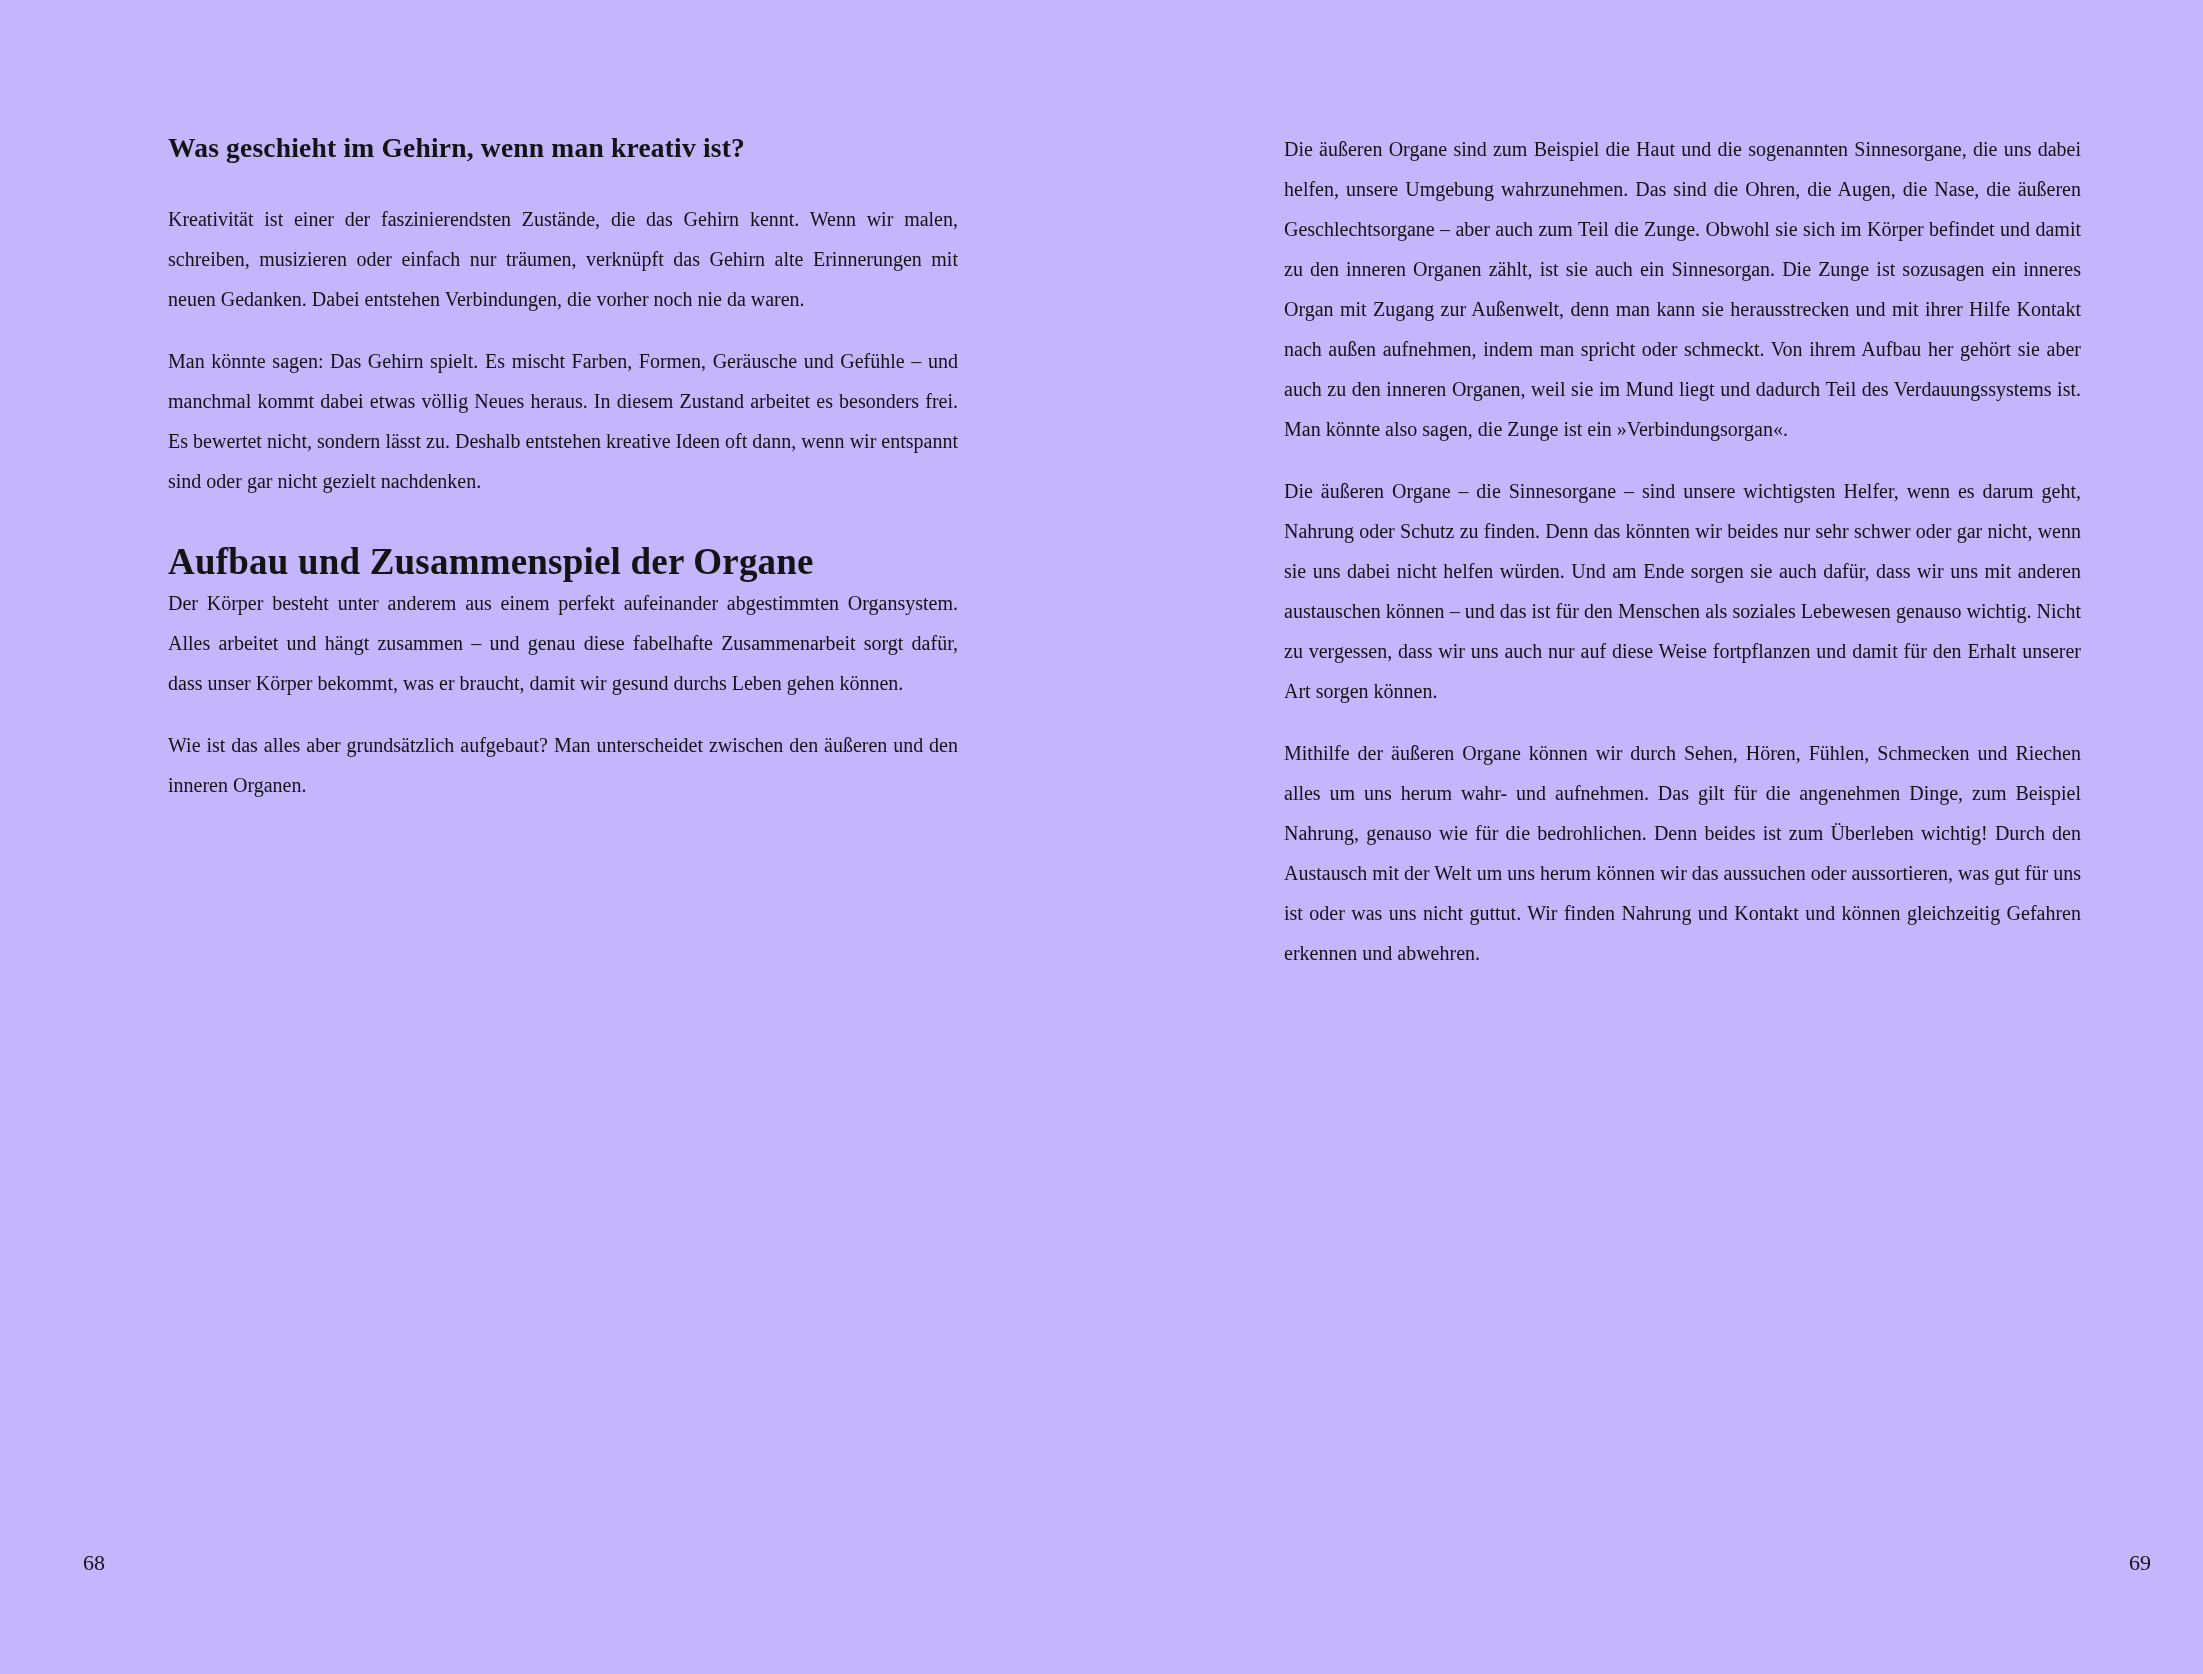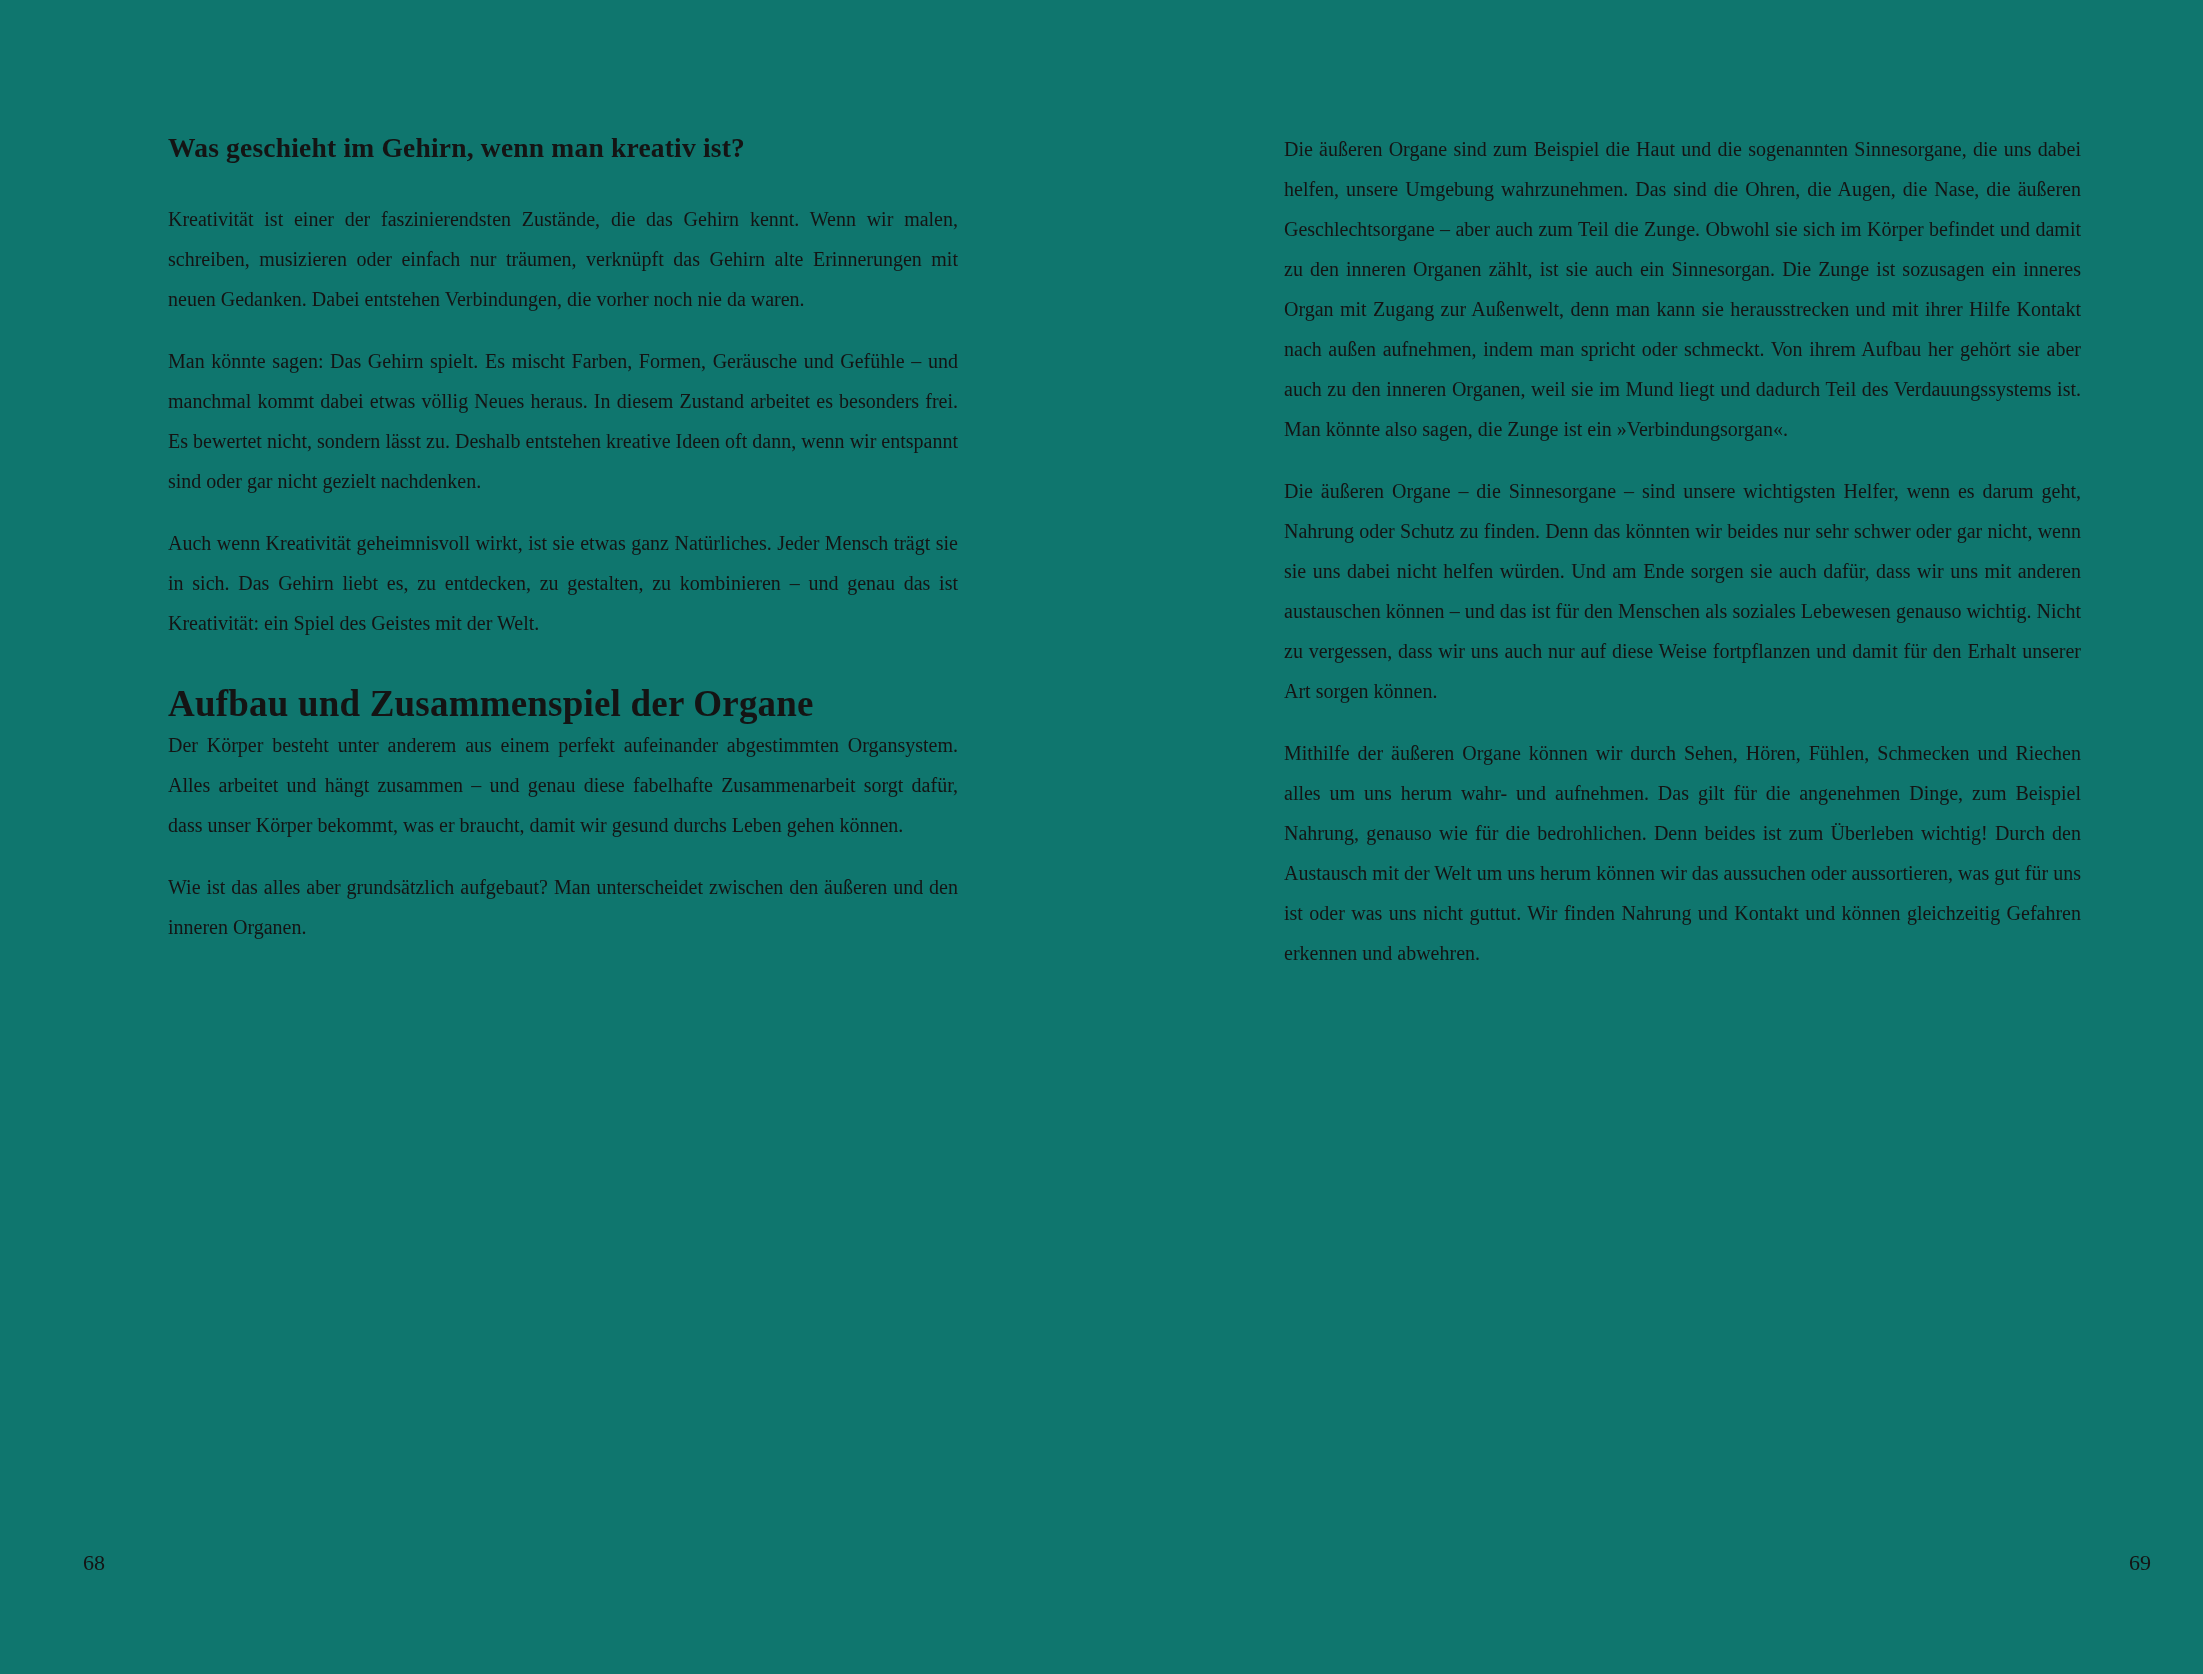--- a/index.html
+++ b/index.html
@@ -10,21 +10,21 @@
     background: #ffffff;
     font-family: "Liberation Serif", "DejaVu Serif", serif;
     color: #141414;
     overflow: hidden;
   }
 
   .book {
     position: relative;
     width: 2204px;
     height: 1674px;
-    background: #0f766e;
+    background: #c4b5fd;
   }
 
   .col {
     position: absolute;
     top: 129px;
   }
 
   .col-left  { left: 168px;  width: 790px; }
   .col-right { left: 1284px; width: 797px; }
 
@@ -77,21 +77,20 @@
 
 <div class="book">
 
   <div class="col col-left">
     <h2 class="section-heading">Was geschieht im Gehirn, wenn man kreativ ist?</h2>
 
     <p>Kreativität ist einer der faszinierendsten Zustände, die das Gehirn kennt. Wenn wir malen, schreiben, musizieren oder einfach nur träumen, verknüpft das Gehirn alte Erinnerungen mit neuen Gedanken. Dabei entstehen Verbindungen, die vorher noch nie da waren.</p>
 
     <p>Man könnte sagen: Das Gehirn spielt. Es mischt Farben, Formen, Geräusche und Gefühle – und manchmal kommt dabei etwas völlig Neues heraus. In diesem Zustand arbeitet es besonders frei. Es bewertet nicht, sondern lässt zu. Deshalb entstehen kreative Ideen oft dann, wenn wir entspannt sind oder gar nicht gezielt nachdenken.</p>
 
-    <p>Auch wenn Kreativität geheimnisvoll wirkt, ist sie etwas ganz Natürliches. Jeder Mensch trägt sie in sich. Das Gehirn liebt es, zu entdecken, zu gestalten, zu kombinieren – und genau das ist Kreativität: ein Spiel des Geistes mit der Welt.</p>
 
     <h1 class="chapter-heading">Aufbau und Zusammenspiel der Organe</h1>
 
 
     <p>Der Körper besteht unter anderem aus einem perfekt aufeinander abgestimmten Organsystem. Alles arbeitet und hängt zusammen – und genau diese fabelhafte Zusammenarbeit sorgt dafür, dass unser Körper bekommt, was er braucht, damit wir gesund durchs Leben gehen können.</p>
 
     <p>Wie ist das alles aber grundsätzlich aufgebaut? Man unterscheidet zwischen den äußeren und den inneren Organen.</p>
   </div>
 
   <div class="col col-right">

